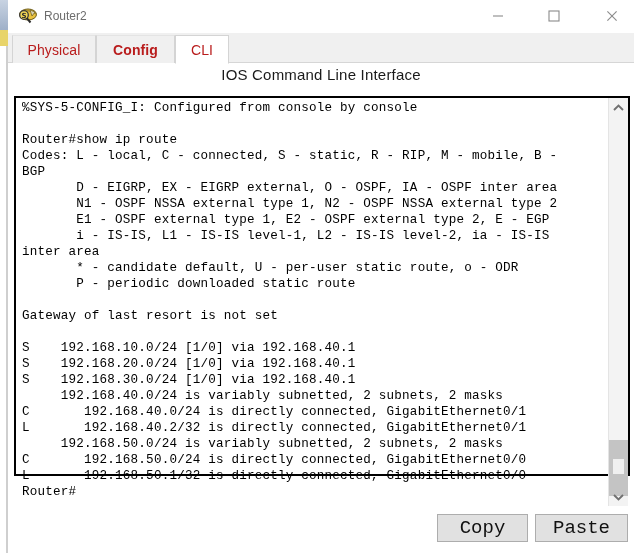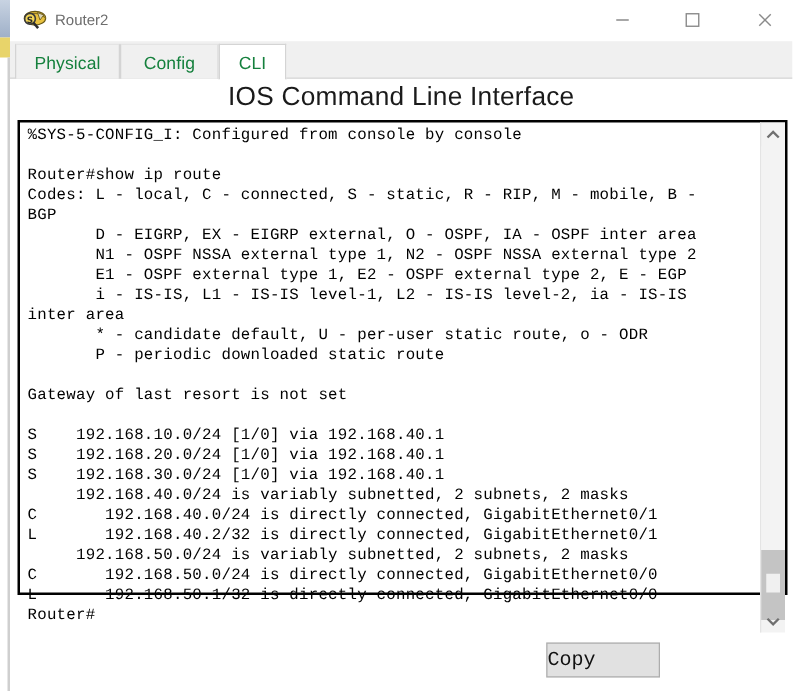--- a/index.html
+++ b/index.html
@@ -98,43 +98,43 @@
     height: 28px;
     box-sizing: border-box;
     background: #f0f0f0;
     border-left: 1px solid #d4d4d4;
     border-right: 1px solid #d4d4d4;
     border-top: 1px solid #e4e4e4;
     display: flex;
     align-items: center;
     justify-content: center;
     font-size: 14px;
-    color: #15803d;
+    color: #b91c1c;
     letter-spacing: .1px;
   }
   .tab.active {
     background: #ffffff;
     border-left: 1px solid #d4d4d4;
     border-right: 1px solid #d4d4d4;
     border-top: 1px solid #d4d4d4;
     border-bottom: 1px solid #ffffff;
     height: 29px;
     z-index: 3;
   }
   #tab-0 { left: 4px;   width: 84px; }
-  #tab-1 { left: 88px;  width: 79px; }
+  #tab-1 { left: 88px;  width: 79px; font-weight: bold; }
   #tab-2 { left: 167px; width: 54px; }
 
   
   #heading {
     position: absolute;
     left: 0; top: 66px;
     width: 626px;
     text-align: center;
-    font-size: 21px;
+    font-size: 15px;
     color: #1a1a1a;
     letter-spacing: .2px;
   }
 
   
   #terminal-wrap {
     position: absolute;
     left: 6px; top: 96px;
     width: 616px; height: 380px;
     border: 2px solid #000000;
@@ -194,22 +194,23 @@
 
   
   .dlg-btn {
     position: absolute;
     height: 28px;
     background: #e1e1e1;
     border: 1px solid #adadad;
     box-sizing: border-box;
     display: flex;
     align-items: center;
+    justify-content: center;
     font-family: "Liberation Mono", monospace;
-    font-size: 16px;
+    font-size: 19px;
     color: #111111;
   }
   #btn-copy  { left: 429px; top: 514px; width: 91px; }
   #btn-paste { left: 527px; top: 514px; width: 93px; }
 </style>
 </head>
 <body>
 
 <div id="app-backdrop">
   <div class="bd-strip"></div>
@@ -308,14 +309,17 @@
         <svg width="11" height="8" viewBox="0 0 11 8">
           <path d="M1 2 L5.5 6.4 L10 2" fill="none" stroke="#707070" stroke-width="1.9"></path>
         </svg>
       </div>
     </div>
   </div>
 
   <div class="dlg-btn" id="btn-copy">
     <span>Copy</span>
   </div>
+  <div class="dlg-btn" id="btn-paste">
+    <span>Paste</span>
+  </div>
 
 </div>
 
 </body></html>

